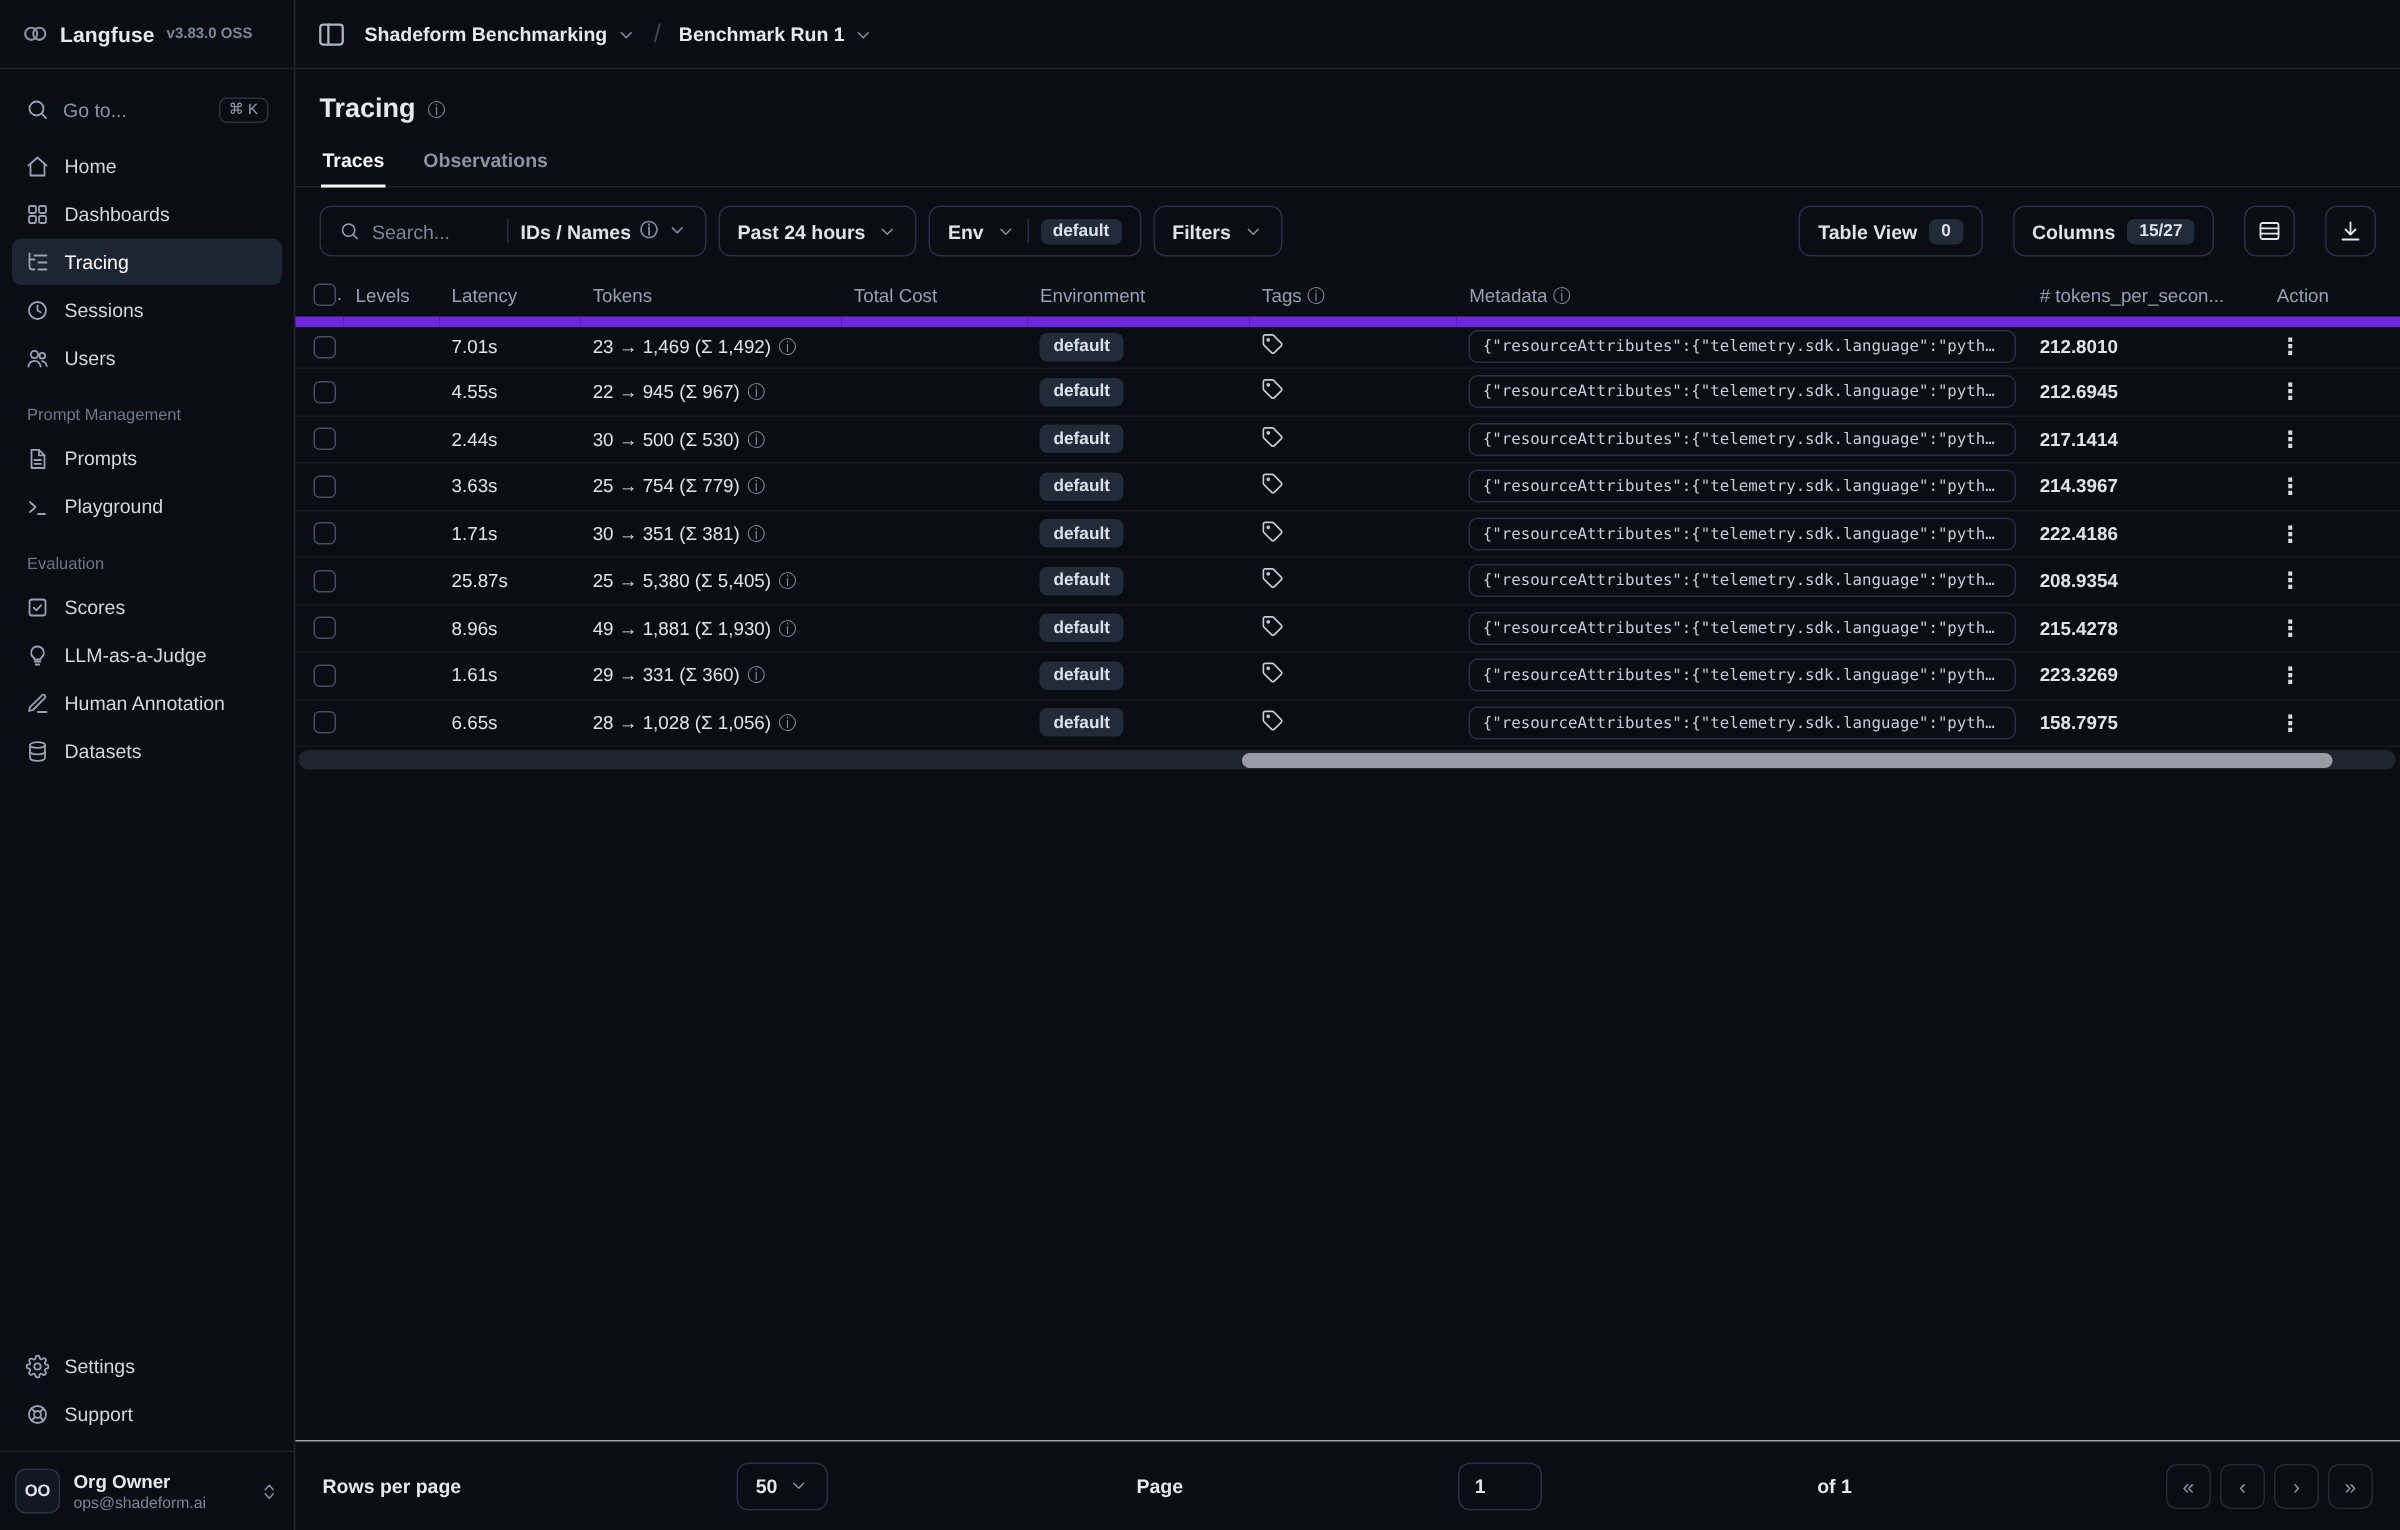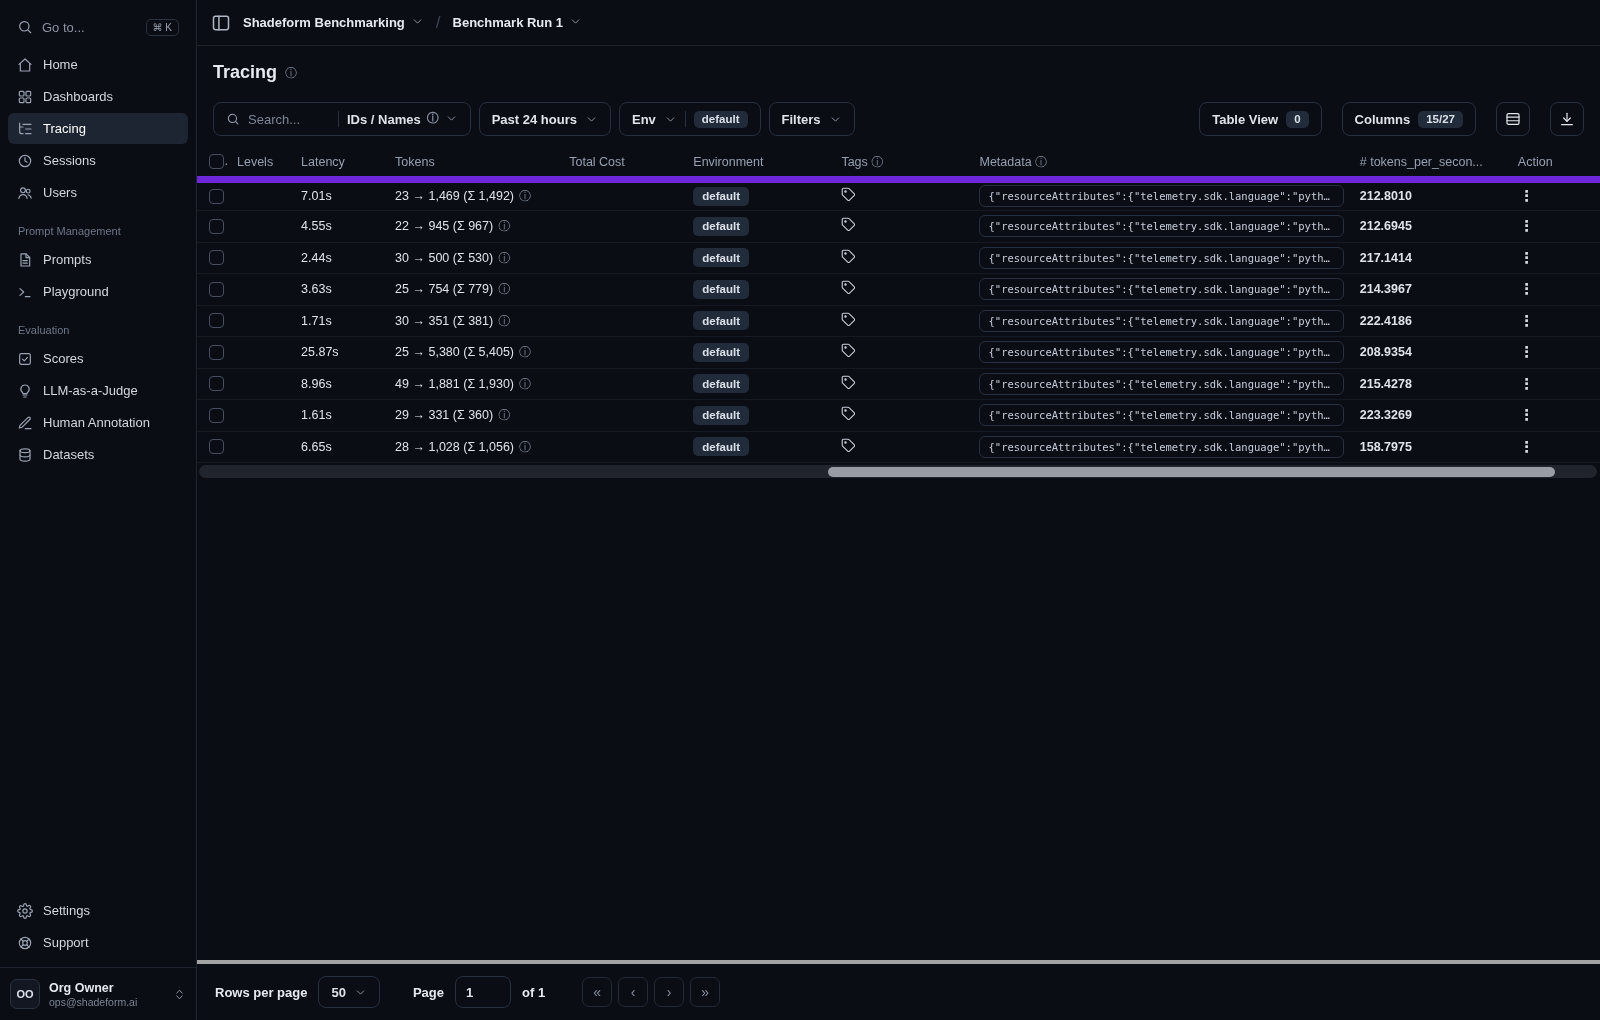--- a/index.html
+++ b/index.html
@@ -26,21 +26,21 @@
     font-size:11px;font-weight:700;color:#dfe3ea;background:#121722;flex:0 0 auto}
   .acct-meta{display:flex;flex-direction:column;gap:1px;min-width:0}
   .acct-name{font-size:12.5px;font-weight:600;white-space:nowrap}
   .acct-email{font-size:10.5px;color:#7c8596;white-space:nowrap}
   .acct-chev{margin-left:auto;width:13px;height:13px;color:#8b93a4}
 
   
   .main{flex:1;display:flex;flex-direction:column;min-width:0}
   .topbar{height:46px;flex:0 0 46px;border-bottom:1px solid #1d242f;display:flex;align-items:center;gap:12px;padding:0 14px}
   .panelbtn{width:20px;height:20px;color:#aeb6c4;cursor:pointer}
-  .crumb{display:flex;align-items:flex-start;gap:6px;font-size:13px;font-weight:600;cursor:pointer}
+  .crumb{display:flex;align-items:flex-end;gap:6px;font-size:13px;font-weight:600;cursor:pointer}
   .chev{width:13px;height:13px;color:#8b93a4}
   .slash{color:#3b4454;font-size:17px;font-weight:400}
 
   .page-head{display:flex;align-items:center;gap:8px;padding:16px 16px 7px}
   .page-title{font-size:18px;font-weight:700}
   .info-glyph{color:#7d8799;font-size:12px;line-height:1}
   .tabs{display:flex;gap:24px;padding:0 17px;border-bottom:1px solid #1d242f}
   .tab{padding:9px 1px;font-size:13px;color:#8b93a4;border-bottom:2px solid transparent;margin-bottom:-1px;cursor:pointer;font-weight:600}
   .tab.active{color:#fafafa;border-color:#fafafa}
 
@@ -70,33 +70,43 @@
     font-family:"DejaVu Sans Mono",monospace;font-size:10.5px;color:#c6cdda;overflow:hidden;cursor:pointer}
   .meta-box span{overflow:hidden;text-overflow:ellipsis;white-space:nowrap}
   .tps{font-weight:600}
   .kebab{color:#d4d9e2;font-size:15px;cursor:pointer;display:inline-block;width:18px;text-align:center;font-weight:700}
 
   .hscroll{height:13px;flex:0 0 13px;margin:2px 3px 0 2px;background:#20242d;border-radius:7px;position:relative}
   .hthumb{position:absolute;left:45%;width:52%;top:1.5px;height:10px;background:#999ca4;border-radius:6px;cursor:pointer}
   .filler{flex:1}
 
   
-  .pager{height:60px;flex:0 0 60px;border-top:4px solid #a3a3a3;display:flex;align-items:center;justify-content:flex-start;gap:11px;padding:0 18px;font-weight:600}
+  .pager{height:60px;flex:0 0 60px;border-top:1px solid #a3a3a3;display:flex;align-items:center;justify-content:space-between;gap:11px;padding:0 18px;font-weight:600}
   .pg-gap{margin-left:22px}
   .page-input{width:56px;height:32px;border:1px solid #273040;border-radius:8px;background:transparent;color:#dfe3ea;padding:0 10px;font:inherit;outline:none}
   .pager-nav{display:flex;gap:6px;margin-left:26px}
   .navbtn{width:30px;height:30px;border:1px solid #222a38;border-radius:7px;background:transparent;color:#8b93a4;font-size:14px;
     display:flex;align-items:center;justify-content:center;cursor:pointer;font-family:inherit}
 </style>
 </head>
 <body>
 
 <div class="app">
 
   <aside class="sidebar">
+    <div class="sb-logo">
+      <span class="logo-mark">
+          <svg viewBox="0 0 24 24" fill="none" stroke="currentColor" stroke-width="1.8" stroke-linecap="round" stroke-linejoin="round">
+            <circle cx="8.6" cy="12" r="5.1"></circle>
+            <circle cx="15.4" cy="12" r="5.1"></circle>
+          </svg>
+        </span>
+      <span class="logo-name">Langfuse</span>
+      <span class="logo-ver">v3.83.0 OSS</span>
+    </div>
 
     <div class="sb-goto">
       <span class="icon">
           <svg viewBox="0 0 24 24" fill="none" stroke="currentColor" stroke-width="1.8" stroke-linecap="round" stroke-linejoin="round">
             <circle cx="11" cy="11" r="7"></circle>
             <path d="m16.6 16.6 4 4"></path>
           </svg>
         </span>
       <span>Go to...</span>
       <span class="kbd">⌘ K</span>
@@ -279,20 +289,24 @@
             </svg>
           </span>
       </div>
     </header>
 
     <div class="page-head">
       <span class="page-title">Tracing</span>
       <span class="info-glyph">ⓘ</span>
     </div>
 
+    <div class="tabs" id="tabs">
+        <div class="tab active"><span>Traces</span></div>
+        <div class="tab"><span>Observations</span></div>
+      </div>
 
     <div class="toolbar">
       <div class="ctrl search-box">
         <span class="icon" style="width:14px;height:14px">
             <svg viewBox="0 0 24 24" fill="none" stroke="currentColor" stroke-width="1.8" stroke-linecap="round" stroke-linejoin="round">
               <circle cx="11" cy="11" r="7"></circle>
               <path d="m16.6 16.6 4 4"></path>
             </svg>
           </span>
         <input placeholder="Search..." style="">

